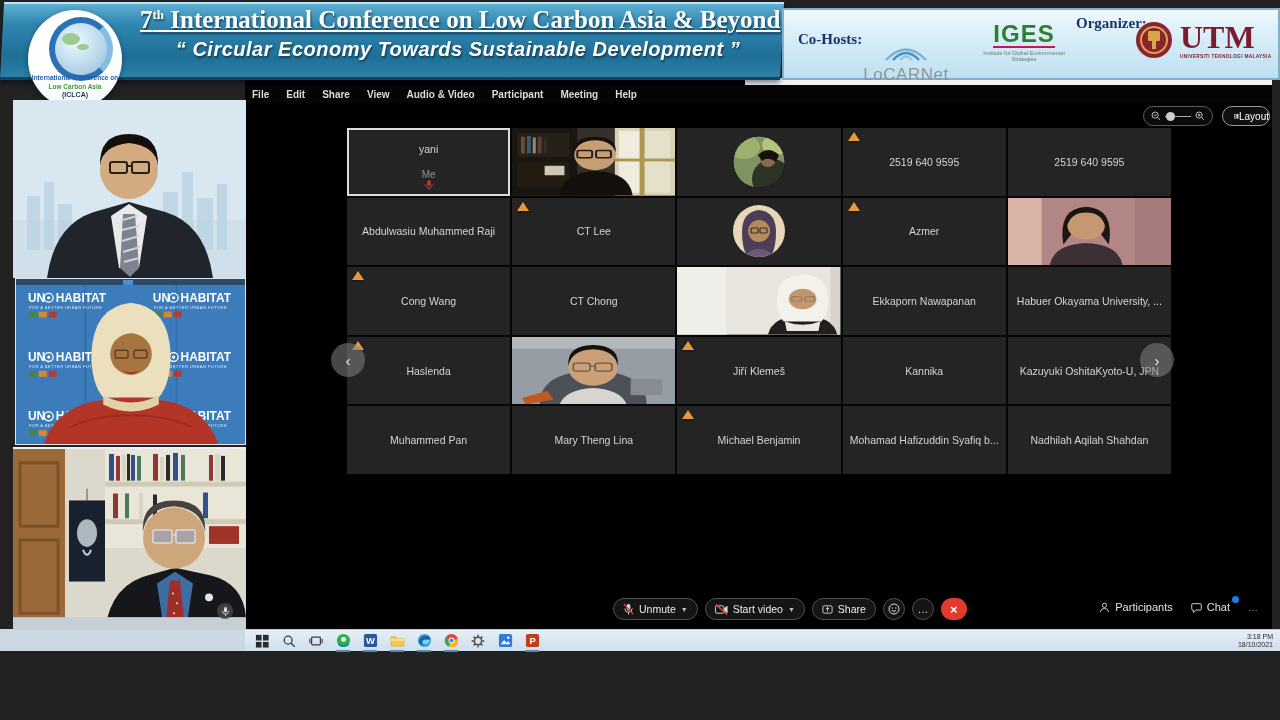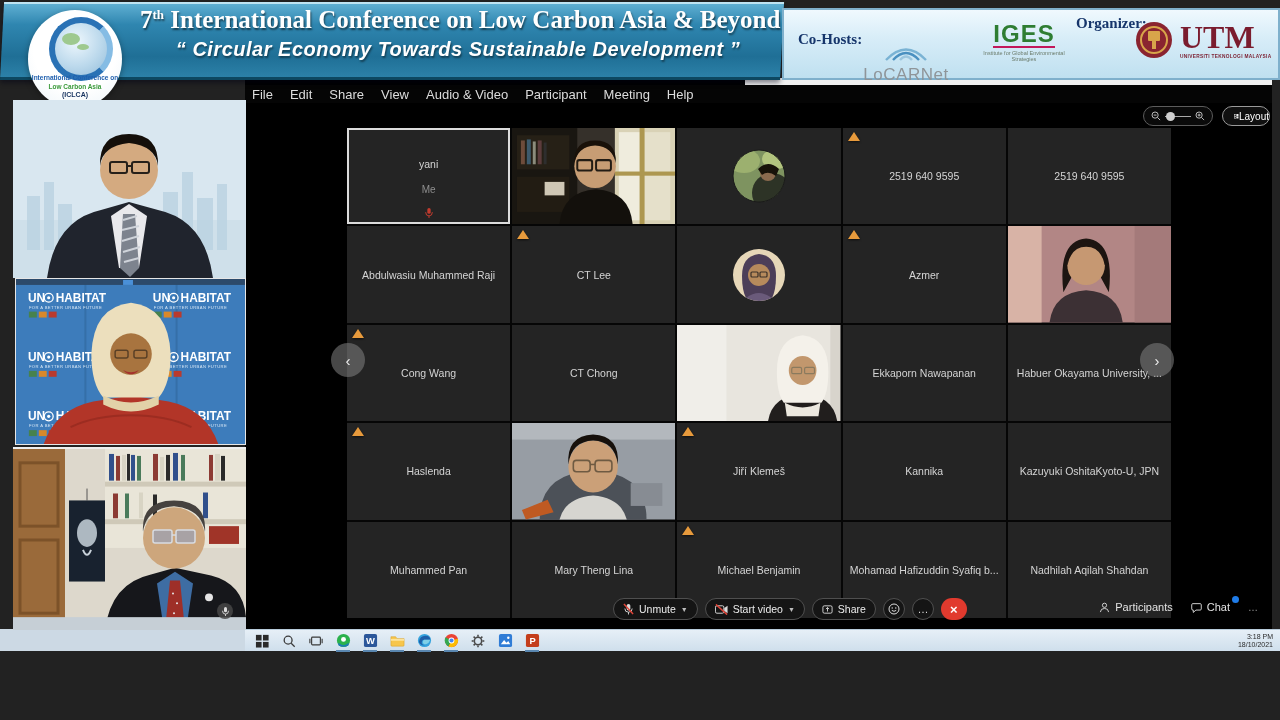--- a/index.html
+++ b/index.html
@@ -6,21 +6,21 @@
   .screen{position:relative;width:1280px;height:720px;overflow:hidden;
     font-family:"Liberation Sans",sans-serif;
     background:linear-gradient(180deg,#d6edе0 0%,#d4ecdf 10%,#c6e5d6 55%,#9fd3c2 74%,#6db1a6 84%,#4c968e 100%);}
   
   .banner-left{position:absolute;left:0;top:2px;width:780px;height:78px;z-index:30;}
   .ribbon{position:absolute;inset:0;transform:skewX(-3deg);transform-origin:bottom left;
     background:linear-gradient(180deg,#5fafd2 0%,#2f86b0 28%,#1f6f96 72%,#2c81a8 100%);
     border-top:2px solid #bfe4f2;border-bottom:3px solid #0d4861;box-shadow:0 3px 5px rgba(0,0,20,.45);}
   .banner-title{position:absolute;left:140px;right:4px;top:4px;text-align:center;color:#fff;
     font-family:"Liberation Serif",serif;font-weight:bold;font-size:25px;white-space:nowrap;
-    text-shadow:1px 2px 2px rgba(0,0,0,.55);}
+    text-shadow:1px 2px 2px rgba(0,0,0,.55);text-decoration:underline;}
   .banner-title sup{font-size:13px;}
   .banner-subtitle{position:absolute;left:140px;right:4px;top:36px;text-align:center;color:#fff;
     font-weight:bold;font-style:italic;font-size:20px;letter-spacing:.5px;white-space:nowrap;
     text-shadow:1px 2px 2px rgba(0,0,0,.45);}
   .iclca-logo{position:absolute;left:28px;top:10px;width:94px;height:98px;z-index:32;
     background:radial-gradient(circle at 50% 40%,#ffffff 55%,#eaf3f9 100%);
     border-radius:50%;box-shadow:0 2px 6px rgba(0,0,0,.35);}
   .iclca-globe{position:absolute;left:21px;top:7px;width:52px;height:52px;border-radius:50%;
     border:6px solid #2a72b5;border-right-color:#85bce4;
     background:radial-gradient(circle at 40% 35%,#eef7fd 0%,#bcd9ec 55%,#92bcd9 100%);}
@@ -43,30 +43,30 @@
     border-bottom:2px solid #c2185b;line-height:24px;}
   .iges .sub{font-size:5.5px;color:#6b7b6b;line-height:6px;margin-top:2px;}
   .utm{position:absolute;left:350px;top:10px;display:flex;align-items:flex-start;gap:6px;}
   .utm .word{font-family:"Liberation Serif",serif;font-weight:bold;font-size:32px;color:#7a1c2e;line-height:34px;}
   .utm .sub{font-size:4.8px;color:#7a1c2e;font-weight:bold;letter-spacing:.3px;}
   
   .webex{position:absolute;left:245px;top:78px;width:1027px;height:551px;background:#000;z-index:10;}
   .win-titlebar{position:absolute;left:500px;top:0;width:527px;height:7px;background:#f1f1f1;}
   .menubar{position:absolute;left:0;top:7px;width:100%;height:18px;background:#050505;
     display:flex;align-items:center;gap:17px;padding-left:7px;box-sizing:border-box;}
-  .menu-item{color:#dcdcdc;font-size:13px;}
+  .menu-item{color:#dcdcdc;font-size:10px;font-weight:bold;}
   .zoom-pill{position:absolute;left:898px;top:28px;width:70px;height:20px;border:1px solid #5c5c5c;
     border-radius:10px;display:flex;align-items:center;gap:4px;padding:0 7px;box-sizing:border-box;background:#0a0a0a;}
   .slider-track{flex:1;height:1px;background:#aaa;position:relative;}
   .slider-knob{position:absolute;left:1px;top:-4px;width:9px;height:9px;border-radius:50%;background:#cfcfcf;}
   .layout-btn{position:absolute;left:977px;top:28px;width:48px;height:20px;border:1px solid #9a9a9a;
     border-radius:10px;background:#101010;color:#fff;font-size:10px;
     display:flex;align-items:center;justify-content:center;gap:0;box-sizing:border-box;padding-left:11px;}
   
-  .pgrid{position:absolute;left:102px;top:50px;width:824px;height:490px;display:grid;
+  .pgrid{position:absolute;left:102px;top:50px;width:824px;height:346px;display:grid;
     grid-template-columns:repeat(5,1fr);grid-template-rows:repeat(5,1fr);gap:2px;background:#060606;}
   .tile{position:relative;background:#242424;overflow:hidden;display:flex;flex-direction:column;
     align-items:center;justify-content:center;}
   .tile.active{box-shadow:inset 0 0 0 2px #dcdcdc;}
   .pname{color:#d4d4d4;font-size:10.5px;white-space:nowrap;overflow:hidden;max-width:155px;z-index:2;}
   .psub{color:#8f8f8f;font-size:10px;margin-top:14px;z-index:2;}
   .tri{position:absolute;left:5px;top:4px;width:0;height:0;border-left:6px solid transparent;
     border-right:6px solid transparent;border-bottom:9px solid #e79a3c;z-index:3;
     filter:drop-shadow(0 1px 1px rgba(0,0,0,.6));}
   .art{position:absolute;inset:0;width:100%;height:100%;z-index:1;}

